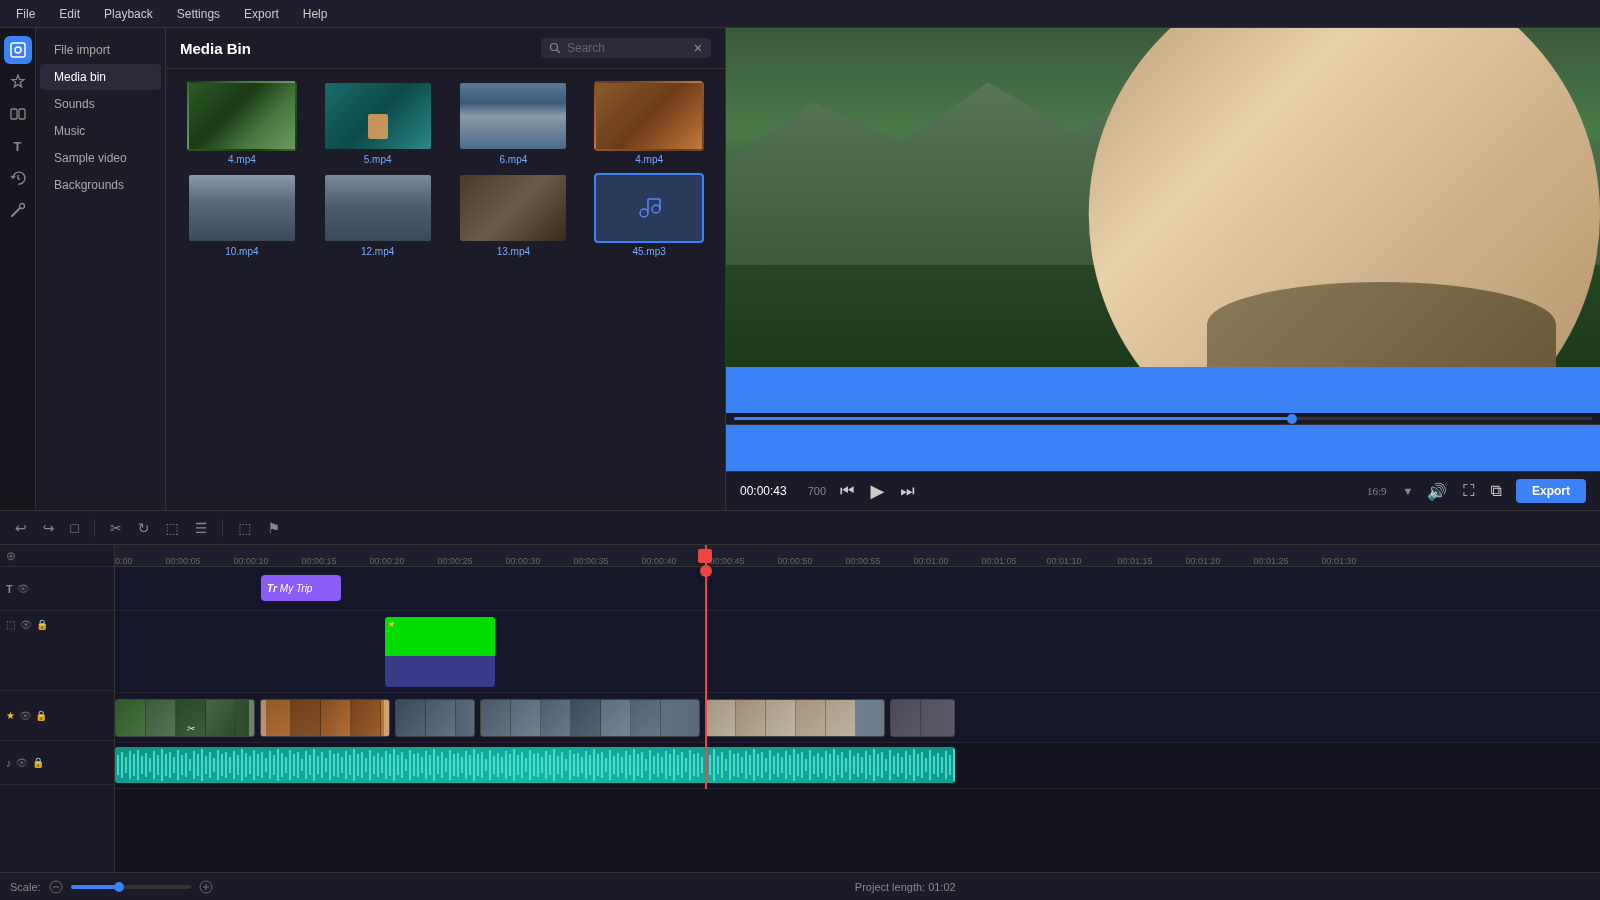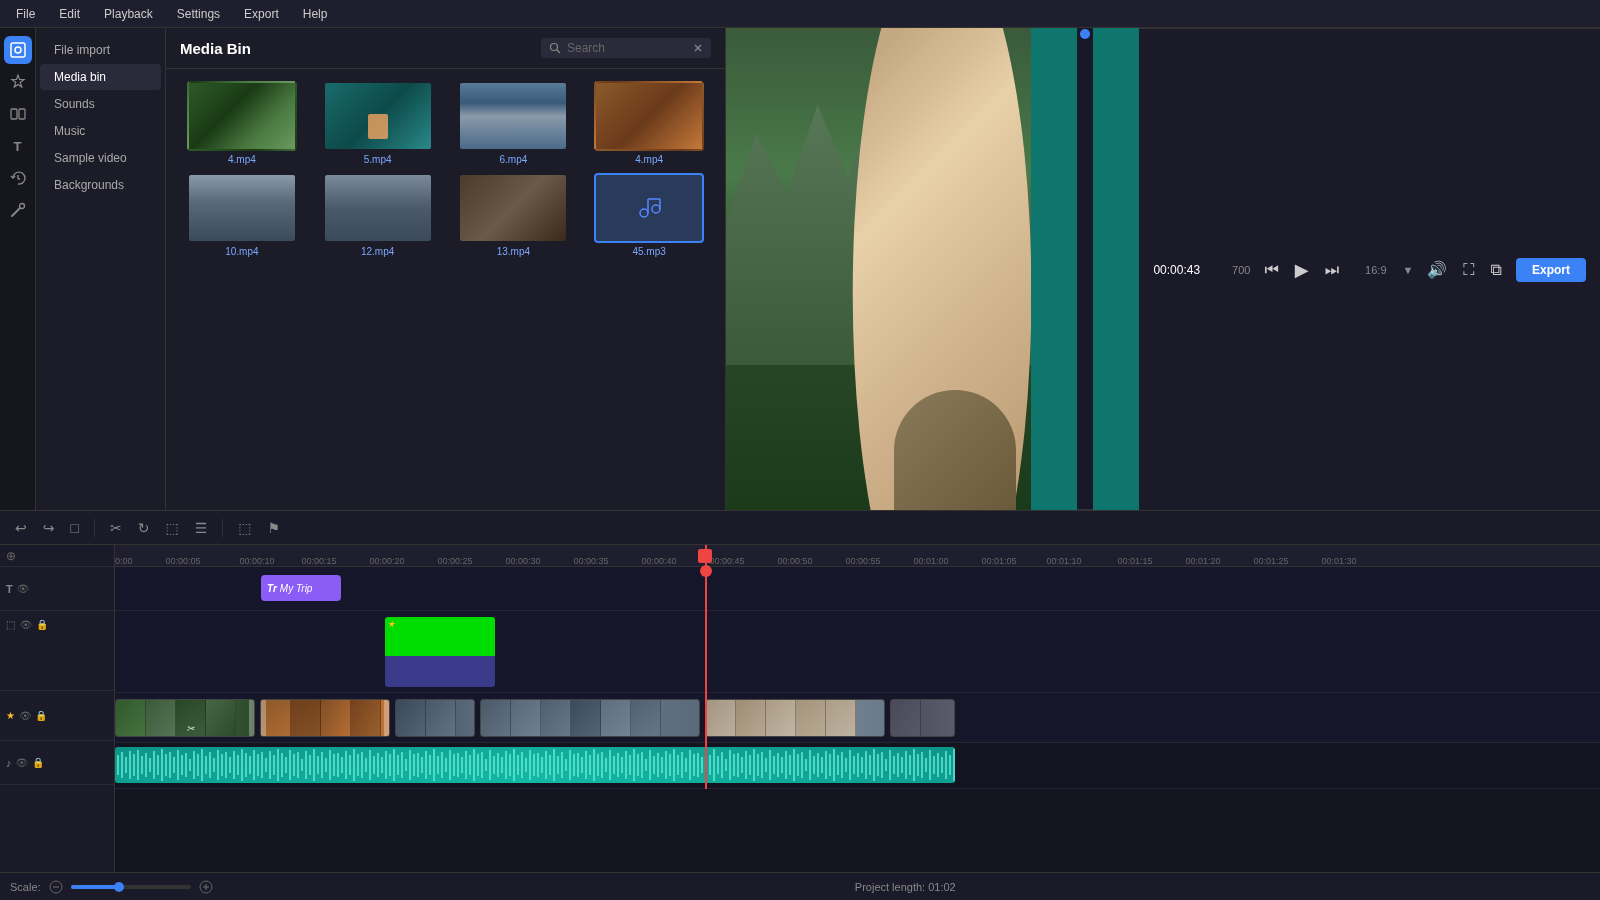--- a/index.html
+++ b/index.html
@@ -148,23 +148,23 @@
     }
 
     
     .thumb-1 { background: linear-gradient(135deg, #2d5a27 0%, #1a3a15 40%, #4a7a40 70%, #6b9960 100%); }
     .thumb-4 { background: linear-gradient(135deg, #8b5a2b 0%, #6b3a1a 50%, #c4783a 100%); }
     .thumb-audio { background: #2a3a5a; display: flex; align-items: center; justify-content: center; }
 
     
     .preview-panel {
       flex: 1;
-      background: #0f766e;
-      display: flex;
-      flex-direction: row;
+      background: #3b82f6;
+      display: flex;
+      flex-direction: column;
       gap: 46px;
     }
     .preview-video {
       flex: 1;
       position: relative;
       overflow: hidden;
     }
     .preview-controls {
       background: #1a1a28;
       padding: 6px 14px;
@@ -174,21 +174,21 @@
       border-top: 1px solid #333;
     }
     .time-display {
       color: #fff;
       font-size: 12px;
       font-weight: 500;
     }
     .time-sub {
       color: #888;
       font-size: 11px;
-      margin-left: 20px;
+      margin-left: 9px;
     }
     .preview-progress {
       flex: 1;
       height: 3px;
       background: #333;
       border-radius: 2px;
       position: relative;
     }
     .preview-progress-fill {
       height: 100%;
@@ -210,20 +210,21 @@
       color: #ccc;
       cursor: pointer;
       font-size: 16px;
       background: none;
       border: none;
       padding: 2px;
     }
     .aspect-badge {
       color: #888;
       font-size: 11px;
+      font-family: Liberation Serif, serif;
     }
     .export-btn {
       background: #3b82f6;
       color: #fff;
       border: none;
       border-radius: 4px;
       padding: 5px 16px;
       font-size: 12px;
       font-weight: 600;
       cursor: pointer;
@@ -743,21 +744,21 @@
         <span class="visibility-btn">👁</span>
         <span class="visibility-btn">🔒</span>
       </div>
     </div>
 
     <div class="timeline-content">
 
       <div class="timeline-ruler">
         <span class="ruler-mark" style="left:0px">00:00:00</span>
         <span class="ruler-mark" style="left:68px">00:00:05</span>
-        <span class="ruler-mark" style="left:142px">00:00:10</span>
+        <span class="ruler-mark" style="left:136px">00:00:10</span>
         <span class="ruler-mark" style="left:204px">00:00:15</span>
         <span class="ruler-mark" style="left:272px">00:00:20</span>
         <span class="ruler-mark" style="left:340px">00:00:25</span>
         <span class="ruler-mark" style="left:408px">00:00:30</span>
         <span class="ruler-mark" style="left:476px">00:00:35</span>
         <span class="ruler-mark" style="left:544px">00:00:40</span>
         <span class="ruler-mark" style="left:612px">00:00:45</span>
         <span class="ruler-mark" style="left:680px">00:00:50</span>
         <span class="ruler-mark" style="left:748px">00:00:55</span>
         <span class="ruler-mark" style="left:816px">00:01:00</span>

